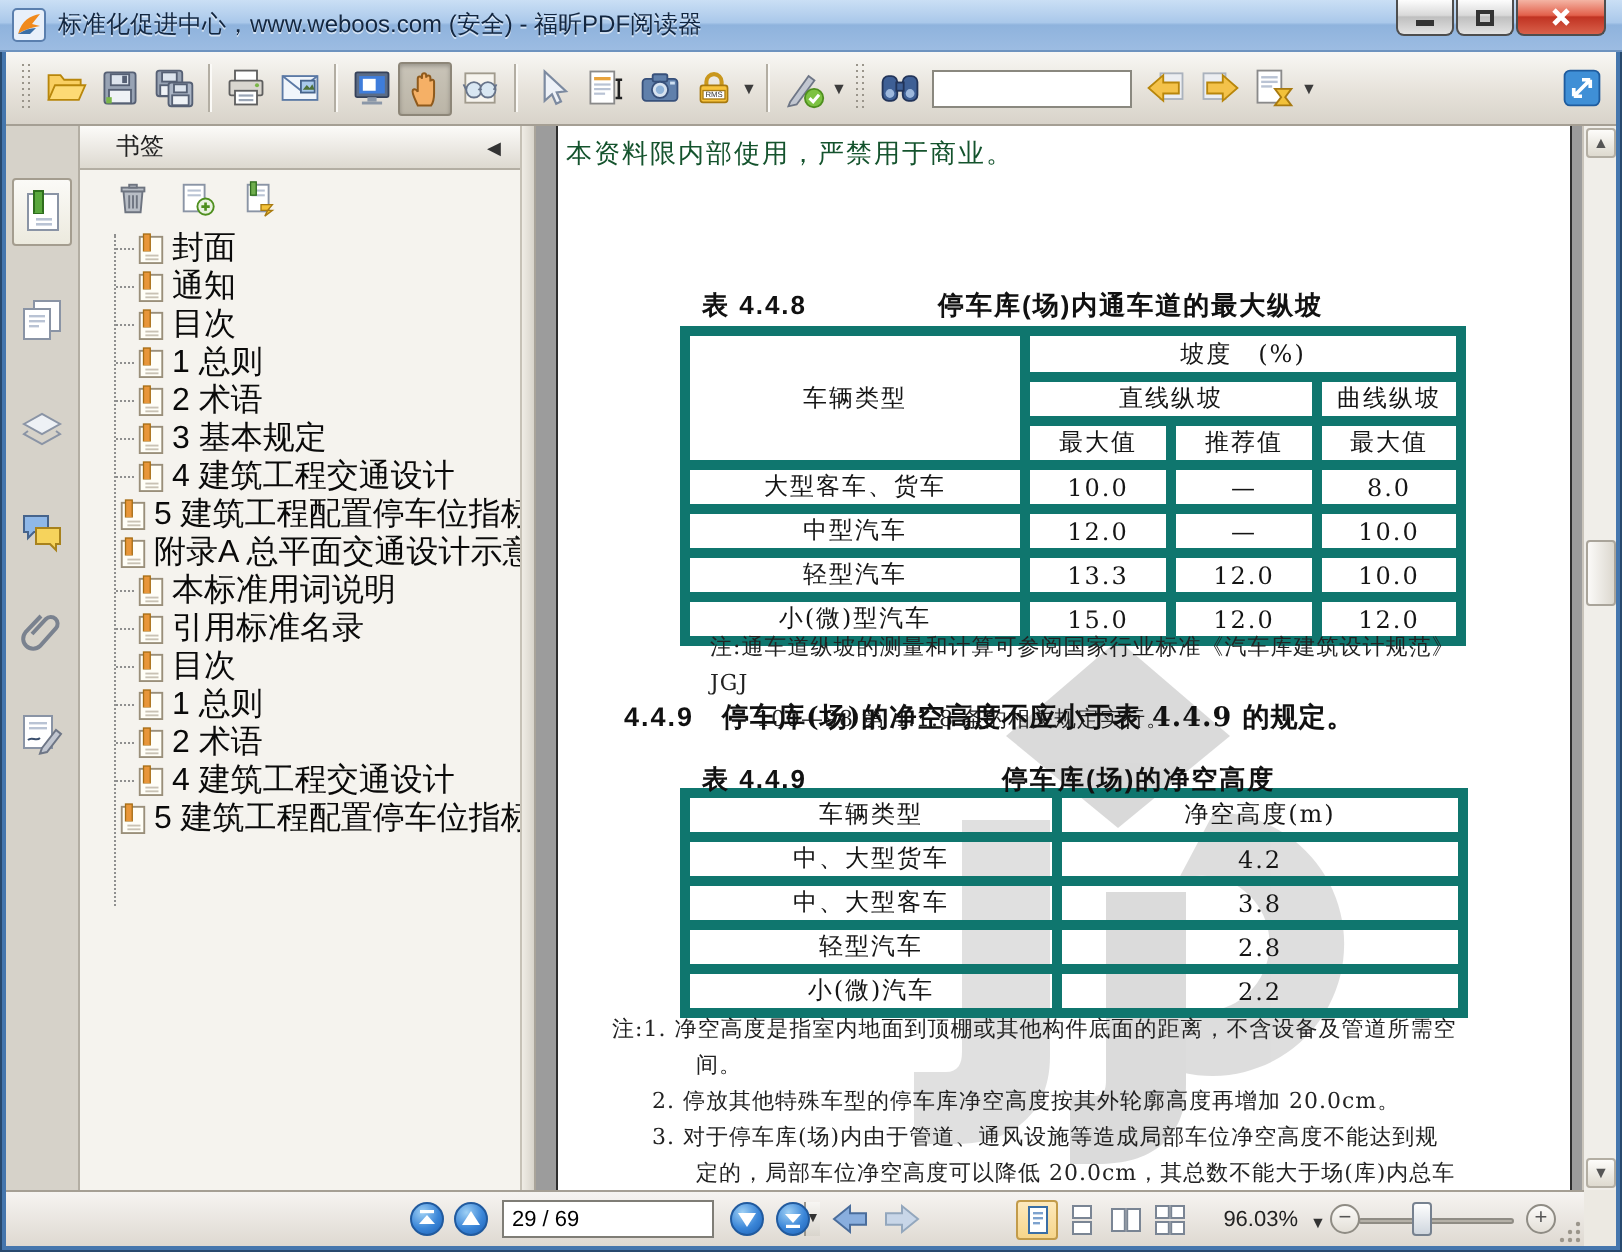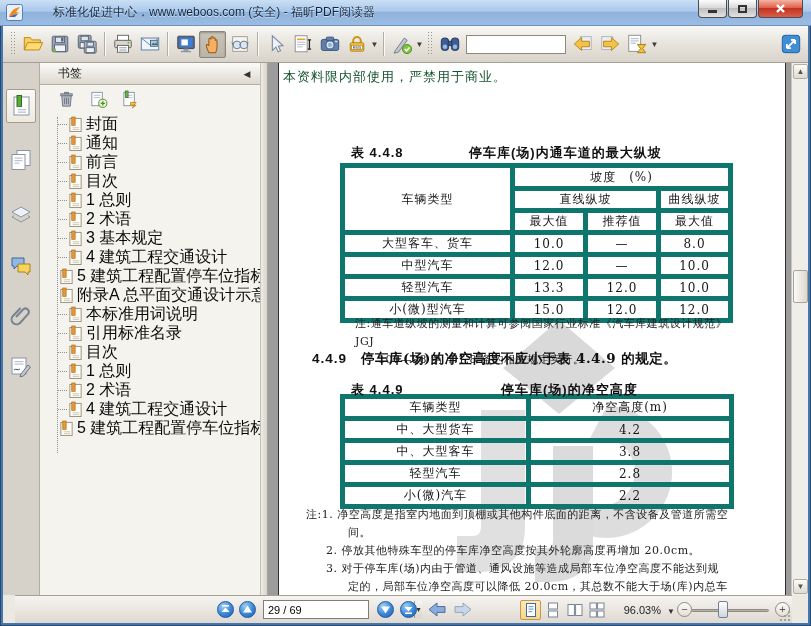--- a/index.html
+++ b/index.html
@@ -5,21 +5,21 @@
   html,body{margin:0;padding:0;background:#fff;}
   *{box-sizing:border-box;}
   body{font-family:"Liberation Sans",sans-serif;-webkit-font-smoothing:antialiased;}
 
   .window{position:relative;width:811px;height:626px;background:#4576ad;overflow:hidden;
           box-shadow:0 0 0 1px #27496e inset;}
 
   
   .titlebar{position:absolute;top:0;left:0;right:0;height:26px;
     background:linear-gradient(180deg,#cadff5 0%,#aac8ea 45%,#8fb3dd 50%,#9cbce2 100%);
-    border-bottom:1px solid #6e93bf;display:flex;align-items:center;padding:0 6px;gap:24px;}
+    border-bottom:1px solid #6e93bf;display:flex;align-items:center;padding:0 6px;}
   .app-icon{width:17px;height:17px;margin-right:6px;flex:0 0 auto;}
   .title-text{font-size:12px;color:#13263f;white-space:nowrap;text-shadow:0 1px 0 rgba(255,255,255,.6);}
   .win-controls{position:absolute;top:0;right:8px;display:flex;}
   .wbtn{height:18px;border:1px solid #4e4e4e;border-top:none;border-radius:0 0 4px 4px;
     background:linear-gradient(#fdfdfd,#d9d9d9 45%,#bfbfbf 50%,#e3e3e3);
     display:flex;align-items:center;justify-content:center;margin-left:1px;cursor:pointer;}
   .wbtn.min,.wbtn.max{width:29px;}
   .wbtn.close{width:45px;background:linear-gradient(#f4b4a4,#e2604b 45%,#c03322 50%,#d9604a);}
   .g-min{width:9px;height:3px;background:#333;margin-top:6px;}
   .g-max{width:9px;height:8px;border:2px solid #333;}
@@ -113,21 +113,21 @@
     border-left:1px solid #c9c4bb;}
   .sb-btn{position:absolute;left:1px;width:15px;height:15px;display:flex;align-items:center;
     justify-content:center;font-size:8px;color:#555;background:linear-gradient(#fdfcfa,#dedacf);
     border:1px solid #b3aea3;border-radius:2px;cursor:pointer;}
   .sb-up{top:1px;} .sb-down{bottom:1px;}
   .sb-thumb{position:absolute;left:1px;top:207px;width:15px;height:33px;
     background:linear-gradient(90deg,#fbfaf8,#dcd8cf);border:1px solid #a9a49a;border-radius:2px;cursor:grab;}
 
   
   .statusbar{position:absolute;left:0;right:16px;bottom:0;height:28px;
-    background:linear-gradient(#f6f4f1,#ded9d1);border-top:1px solid #a59f94;margin-left:12px;}
+    background:linear-gradient(#f6f4f1,#ded9d1);border-top:1px solid #a59f94;}
   .sb-circle{position:absolute;top:5px;width:17px;height:17px;border-radius:50%;
     background:radial-gradient(circle at 35% 28%,#9ed0f5,#3b86d8 55%,#1b5fb4);
     border:1px solid #215a9e;display:flex;align-items:center;justify-content:center;cursor:pointer;}
   .sb-circle svg{width:11px;height:11px;}
   .page-box{position:absolute;left:248px;top:4px;width:106px;height:19px;background:#fff;
     border:1px solid #7f7d76;display:flex;}
   .page-box input{flex:1;border:none;outline:none;font-size:11px;padding:0 4px;
     font-family:"Liberation Sans",sans-serif;background:transparent;}
   .page-dd{width:15px;background:linear-gradient(#f7f6f3,#d9d5cd);border-left:1px solid #9a978f;
     display:flex;align-items:center;justify-content:center;font-size:7px;color:#333;cursor:pointer;}
@@ -443,31 +443,20 @@
             <div class="bm-item">
               <span class="bm-conn"></span>
               <svg class="bm-icon" viewBox="0 0 16 18">
                 <rect x="2" y="2.5" width="12" height="14" fill="#fffef7" stroke="#9a8f7a"></rect>
                 <rect x="4" y="1" width="3.6" height="9" fill="#e8963a" stroke="#a66d14" stroke-width="0.7"></rect>
                 <path d="M4 10 l1.8-1.7 1.8 1.7" fill="#e8963a"></path>
                 <rect x="5" y="12" width="7" height="1" fill="#c9c2b4"></rect>
                 <rect x="5" y="14" width="7" height="1" fill="#c9c2b4"></rect>
               </svg>
               <span class="bm-label">通知</span>
-            </div>
-            <div class="bm-item">
-              <span class="bm-conn"></span>
-              <svg class="bm-icon" viewBox="0 0 16 18">
-                <rect x="2" y="2.5" width="12" height="14" fill="#fffef7" stroke="#9a8f7a"></rect>
-                <rect x="4" y="1" width="3.6" height="9" fill="#e8963a" stroke="#a66d14" stroke-width="0.7"></rect>
-                <path d="M4 10 l1.8-1.7 1.8 1.7" fill="#e8963a"></path>
-                <rect x="5" y="12" width="7" height="1" fill="#c9c2b4"></rect>
-                <rect x="5" y="14" width="7" height="1" fill="#c9c2b4"></rect>
-              </svg>
-              <span class="bm-label">前言</span>
             </div>
             <div class="bm-item">
               <span class="bm-conn"></span>
               <svg class="bm-icon" viewBox="0 0 16 18">
                 <rect x="2" y="2.5" width="12" height="14" fill="#fffef7" stroke="#9a8f7a"></rect>
                 <rect x="4" y="1" width="3.6" height="9" fill="#e8963a" stroke="#a66d14" stroke-width="0.7"></rect>
                 <path d="M4 10 l1.8-1.7 1.8 1.7" fill="#e8963a"></path>
                 <rect x="5" y="12" width="7" height="1" fill="#c9c2b4"></rect>
                 <rect x="5" y="14" width="7" height="1" fill="#c9c2b4"></rect>
               </svg>

